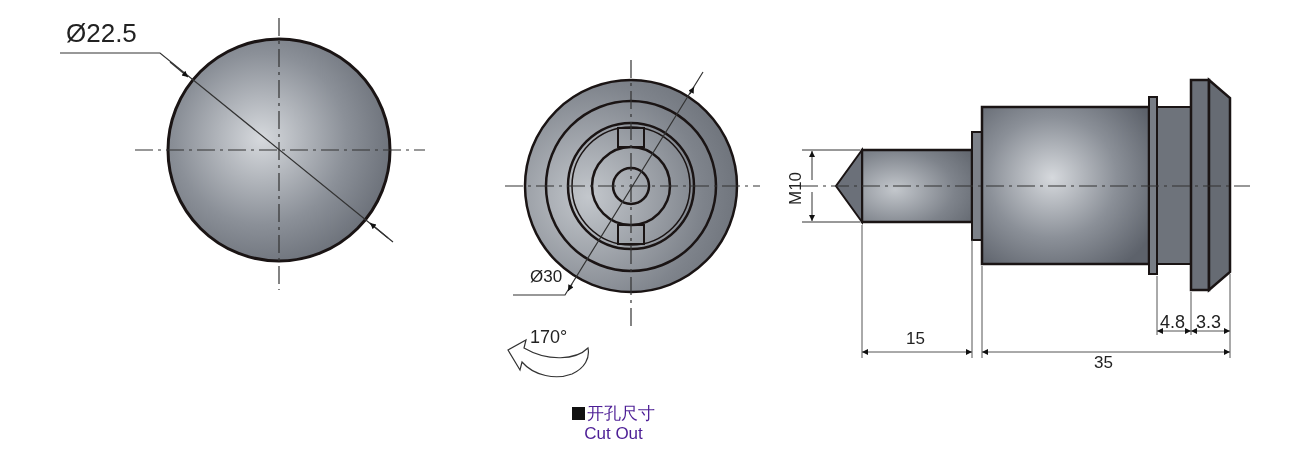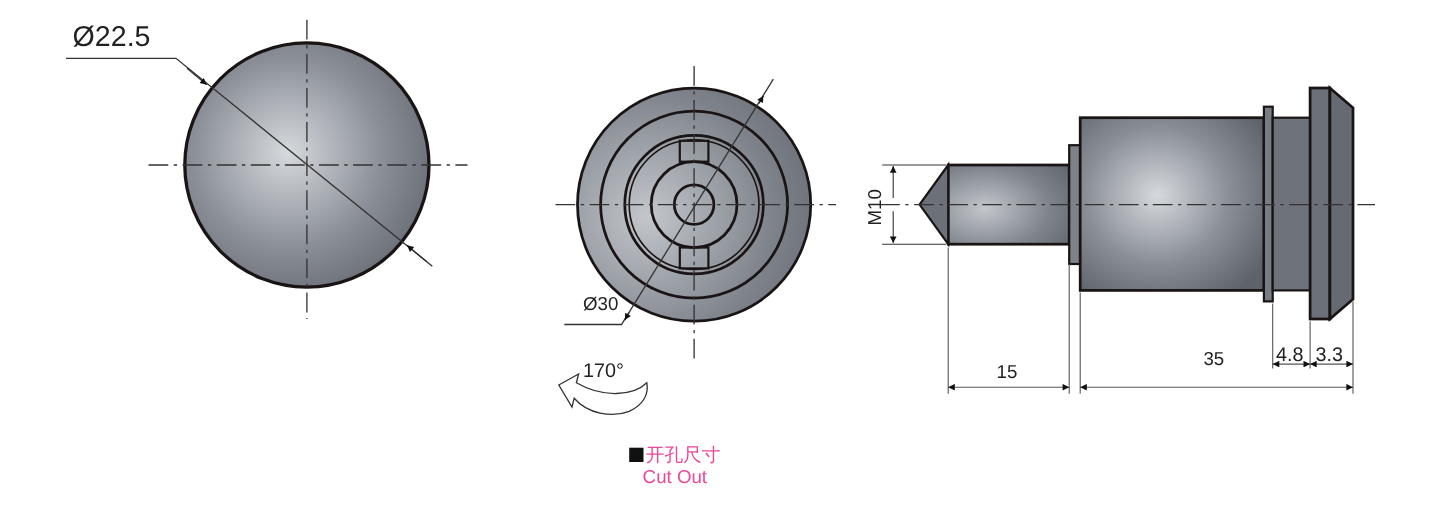--- a/index.html
+++ b/index.html
@@ -3,21 +3,21 @@
 <meta charset="utf-8">
 <style>
   html, body { margin: 0; padding: 0; background: #ffffff; }
   body { width: 1308px; height: 462px; position: relative; overflow: hidden; font-family: "Liberation Sans", sans-serif; }
   svg.drawing { position: absolute; left: 0; top: 0; }
   .lbl { position: absolute; color: #222; white-space: nowrap; line-height: 1; font-family: "Liberation Sans", sans-serif; }
   .big { font-size: 26px; }
   .dim { font-size: 17px; }
   .small { font-size: 18px; }
   .rot { transform-origin: left top; transform: rotate(-90deg); }
-  .legend { position: absolute; left: 572px; top: 404px; text-align: center; font-size: 17px; color: #ec4899; line-height: 20px; }
+  .legend { position: absolute; left: 572px; top: 404px; text-align: center; font-size: 17px; color: #4c1d95; line-height: 20px; }
   .legend .sq { display: inline-block; width: 13px; height: 13px; background: #111; vertical-align: -1px; margin-right: 2px; }
 </style>
 </head>
 <body>
 
 <svg class="drawing" width="1308" height="462" viewBox="0 0 1308 462">
   <defs>
     <radialGradient id="g1" cx="0.42" cy="0.45" r="0.7">
       <stop offset="0" stop-color="#d6d9dd"></stop>
       <stop offset="0.55" stop-color="#8b9098"></stop>
@@ -92,20 +92,20 @@
     <line x1="1157" y1="331" x2="1191" y2="331" stroke="#555" stroke-width="1" marker-start="url(#ar)" marker-end="url(#ar)"></line>
     <line x1="1191" y1="331" x2="1230" y2="331" stroke="#555" stroke-width="1" marker-start="url(#ar)" marker-end="url(#ar)"></line>
   </g>
 </svg>
 
 <div class="lbl big" style="left:66px; top:20px;">Ø22.5</div>
 <div class="lbl dim" style="left:517px; top:268px;margin-left:13px;">Ø30</div>
 <div class="lbl small" style="left:530px; top:328px;">170°</div>
 <div class="lbl dim rot" style="left:787px; top:205px;">M10</div>
 <div class="lbl dim" style="left:906px; top:330px;">15</div>
-<div class="lbl dim" style="left:1094px; top:318px;">35</div>
+<div class="lbl dim" style="left:1094px; top:354px;">35</div>
 <div class="lbl small" style="left:1160px; top:313px;">4.8</div>
 <div class="lbl small" style="left:1196px; top:313px;">3.3</div>
 
 <div class="legend">
   <div><span class="sq"></span><span>开孔尺寸</span></div>
   <div>Cut Out</div>
 </div>
 
 </body></html>

